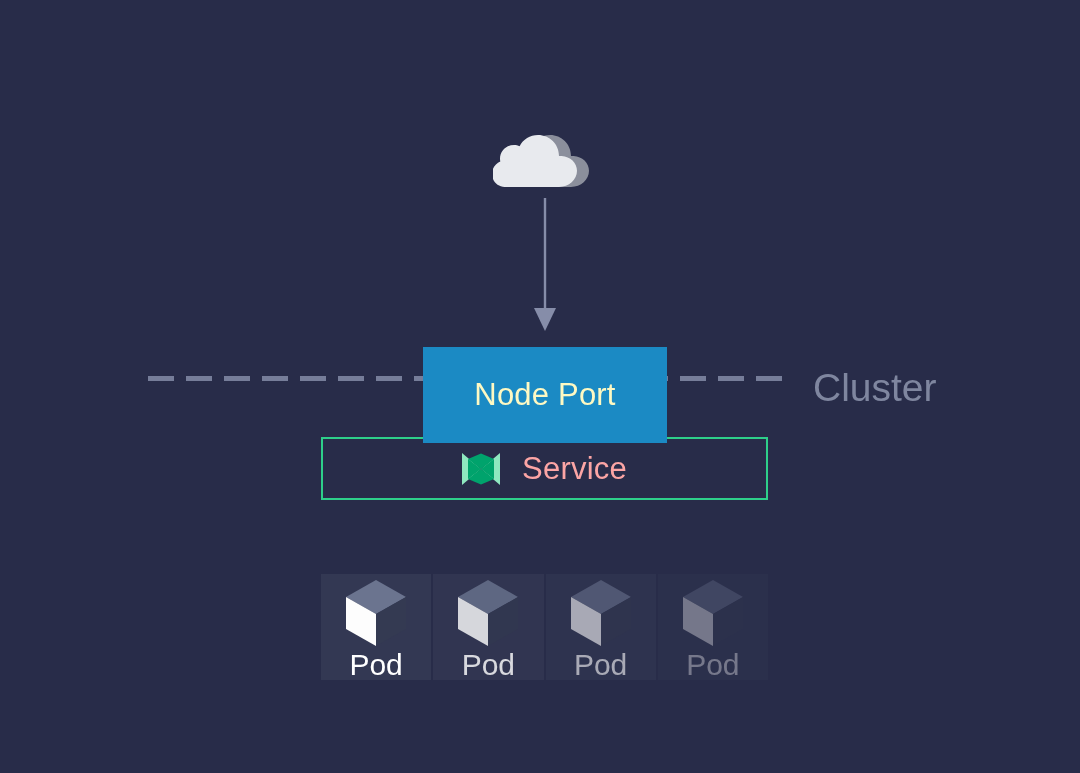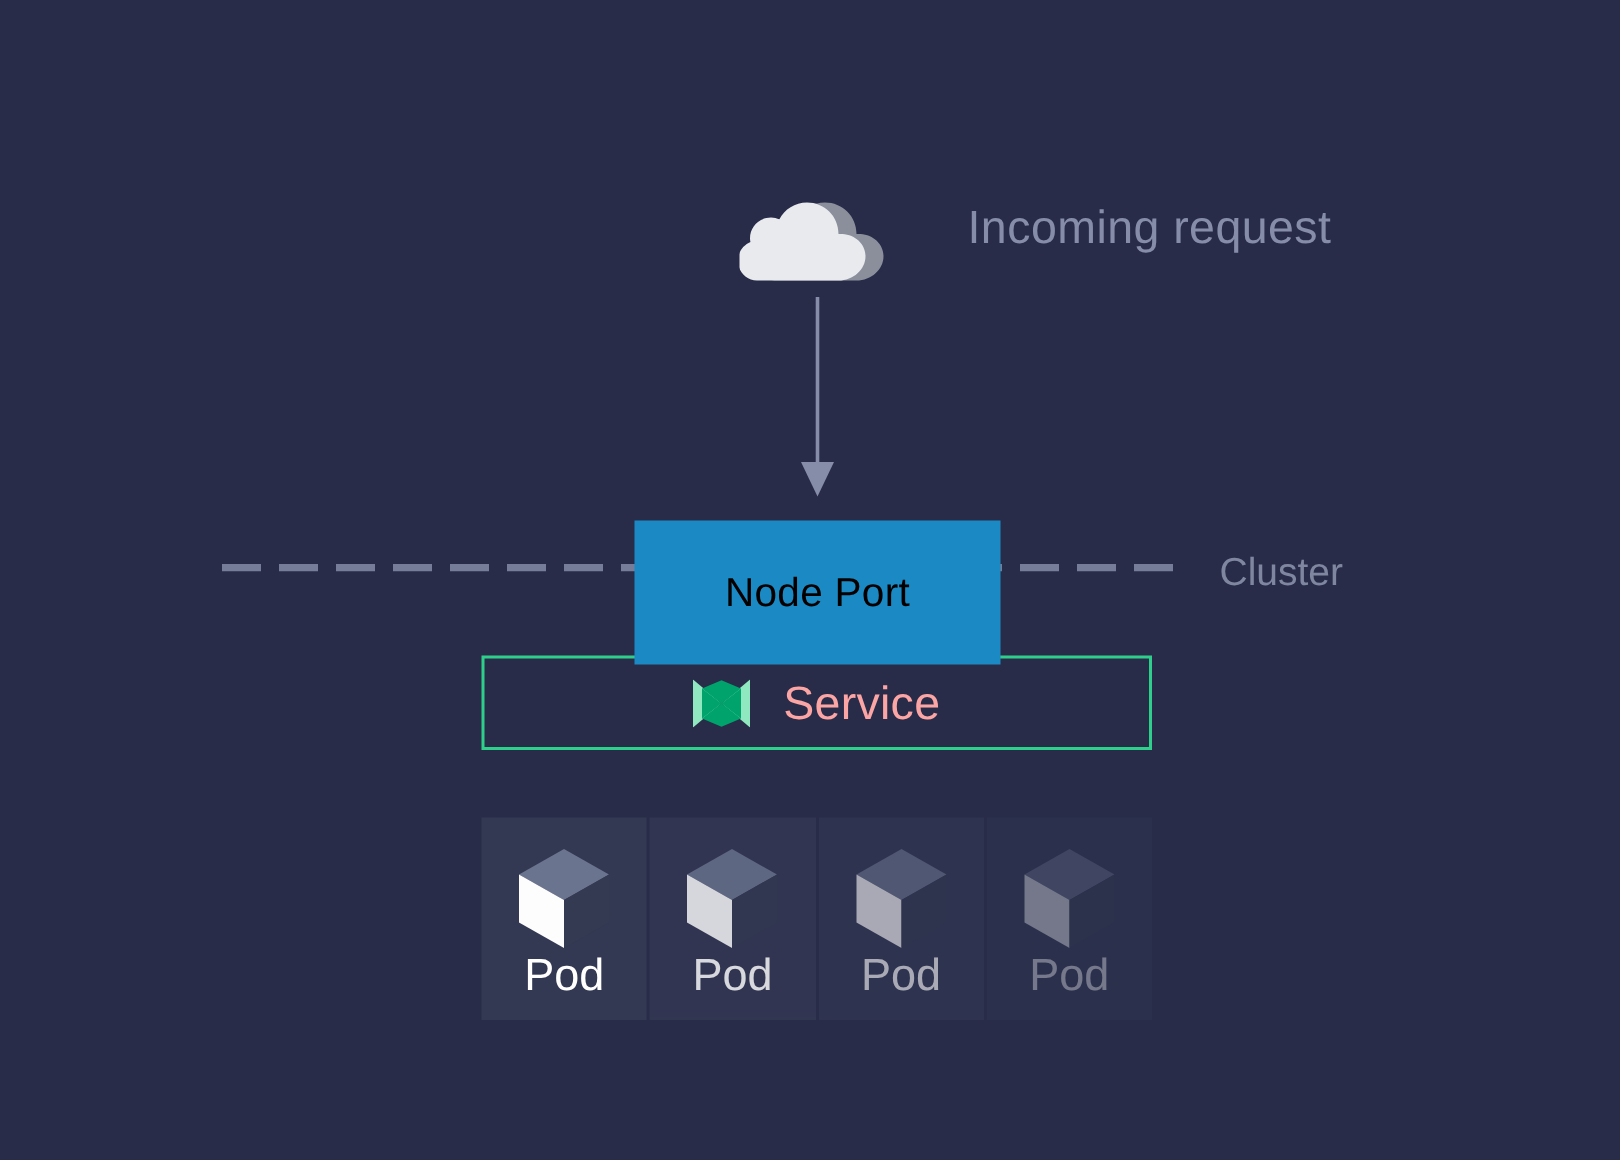--- a/index.html
+++ b/index.html
@@ -56,41 +56,41 @@
     top: 376px;
     width: 640px;
     height: 5px;
   }
   .cluster-line .dash-svg { display: block; }
 
   .cluster-label {
     position: absolute;
     left: 813px;
     top: 366px;
-    font-size: 26px;
+    font-size: 39px;
     color: #7f869f;
     white-space: nowrap;
   }
 
   
   .nodeport-box {
     position: absolute;
     left: 423px;
     top: 347px;
     width: 244px;
     height: 96px;
     background: #1b8ac4;
     display: flex;
     align-items: center;
     justify-content: center;
     z-index: 4;
   }
   .nodeport-label {
-    font-size: 27px;
-    color: #000000;
+    font-size: 31px;
+    color: #fef9c3;
     letter-spacing: 0.2px;
     white-space: nowrap;
   }
 
   
   .service-box {
     position: absolute;
     left: 321px;
     top: 437px;
     width: 447px;
@@ -113,20 +113,21 @@
 
   
   .pods-row {
     position: absolute;
     left: 321px;
     top: 545px;
     width: 447px;
     height: 135px;
     display: flex;
     gap: 2px;
+    align-items: flex-end;
   }
   .pod-cell {
     flex: 1 1 0;
     background: #333853;
     display: flex;
     flex-direction: column;
     align-items: center;
     justify-content: center;
     padding-top: 4px;
     box-sizing: border-box;
@@ -149,21 +150,20 @@
 
 <div id="canvas">
 
   <div class="cloud-wrap">
     <svg class="cloud-svg" width="104" height="72" viewBox="0 0 104 72" xmlns="http://www.w3.org/2000/svg">
       <path d="M78 38c0-12-9.5-21-21-21-8 0-15 4.5-18.4 11.2C37 27.6 35 27 33 27c-8 0-14 6.2-14 13.8 0 .9.1 1.8.3 2.6C14.6 45.4 11 50 11 56c0 7.2 5.6 13 12.6 13H78c9.9 0 18-7.4 18-16.2C96 45 89.3 38.4 80.6 38H78z" fill="#8b8f9c"></path>
       <path d="M66 38c0-12-9.5-21-21-21-8 0-15 4.5-18.4 11.2C25 27.6 23 27 21 27c-8 0-14 6.2-14 13.8 0 .9.1 1.8.3 2.6C2.6 45.4-1 50-1 56c0 7.2 5.6 13 12.6 13H66c9.9 0 18-7.4 18-16.2C84 45 77.3 38.4 68.6 38H66z" fill="#e8eaee"></path>
     </svg>
   </div>
 
-  <div class="incoming-label">Incoming request</div>
 
   <div class="arrow-wrap">
     <svg width="34" height="136" viewBox="0 0 34 136" xmlns="http://www.w3.org/2000/svg">
       <line x1="17" y1="0" x2="17" y2="112" stroke="#868da9" stroke-width="2.4"></line>
       <polygon points="17,133 6,110 28,110" fill="#868da9"></polygon>
     </svg>
   </div>
 
   <div class="cluster-line">
     <svg class="dash-svg" width="640" height="5" viewBox="0 0 640 5" xmlns="http://www.w3.org/2000/svg">

